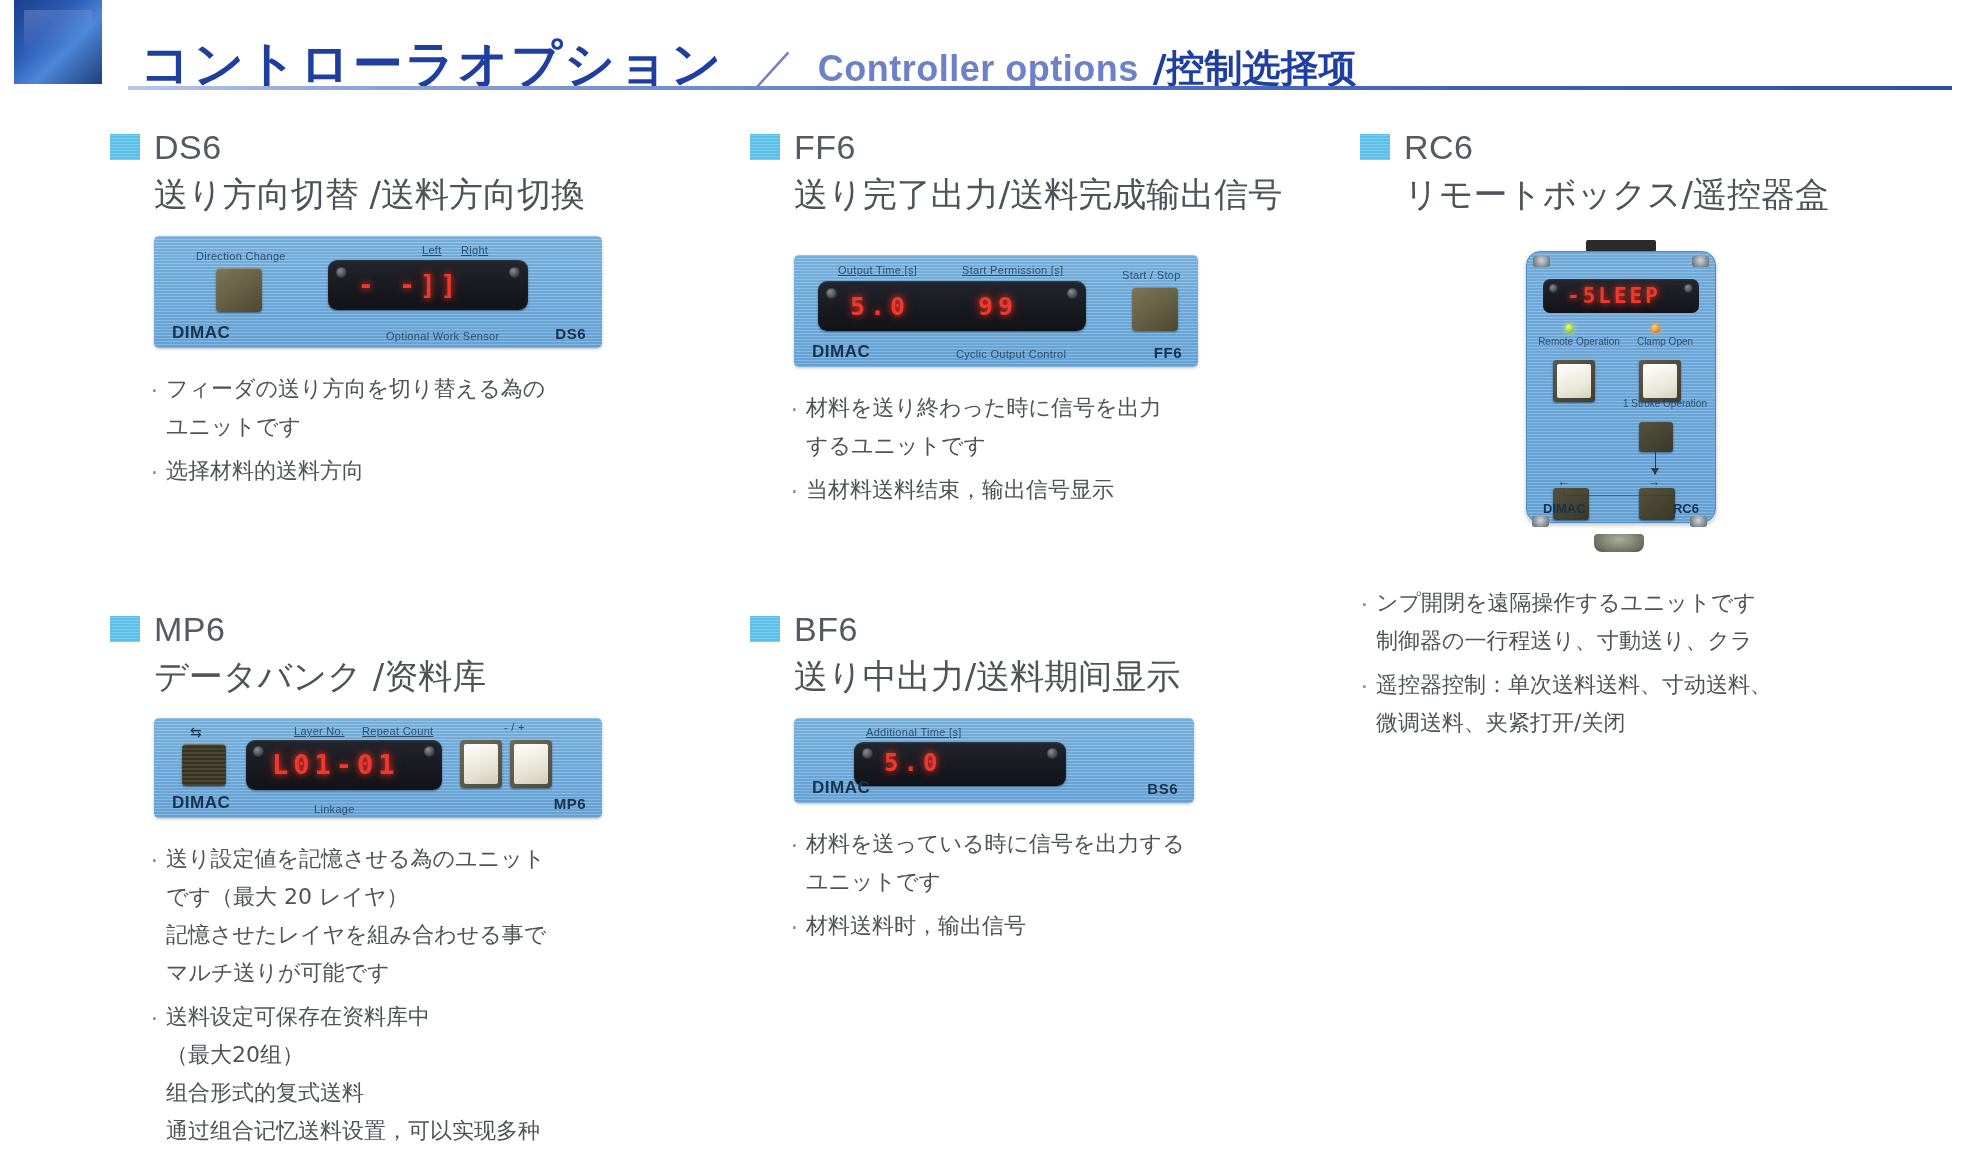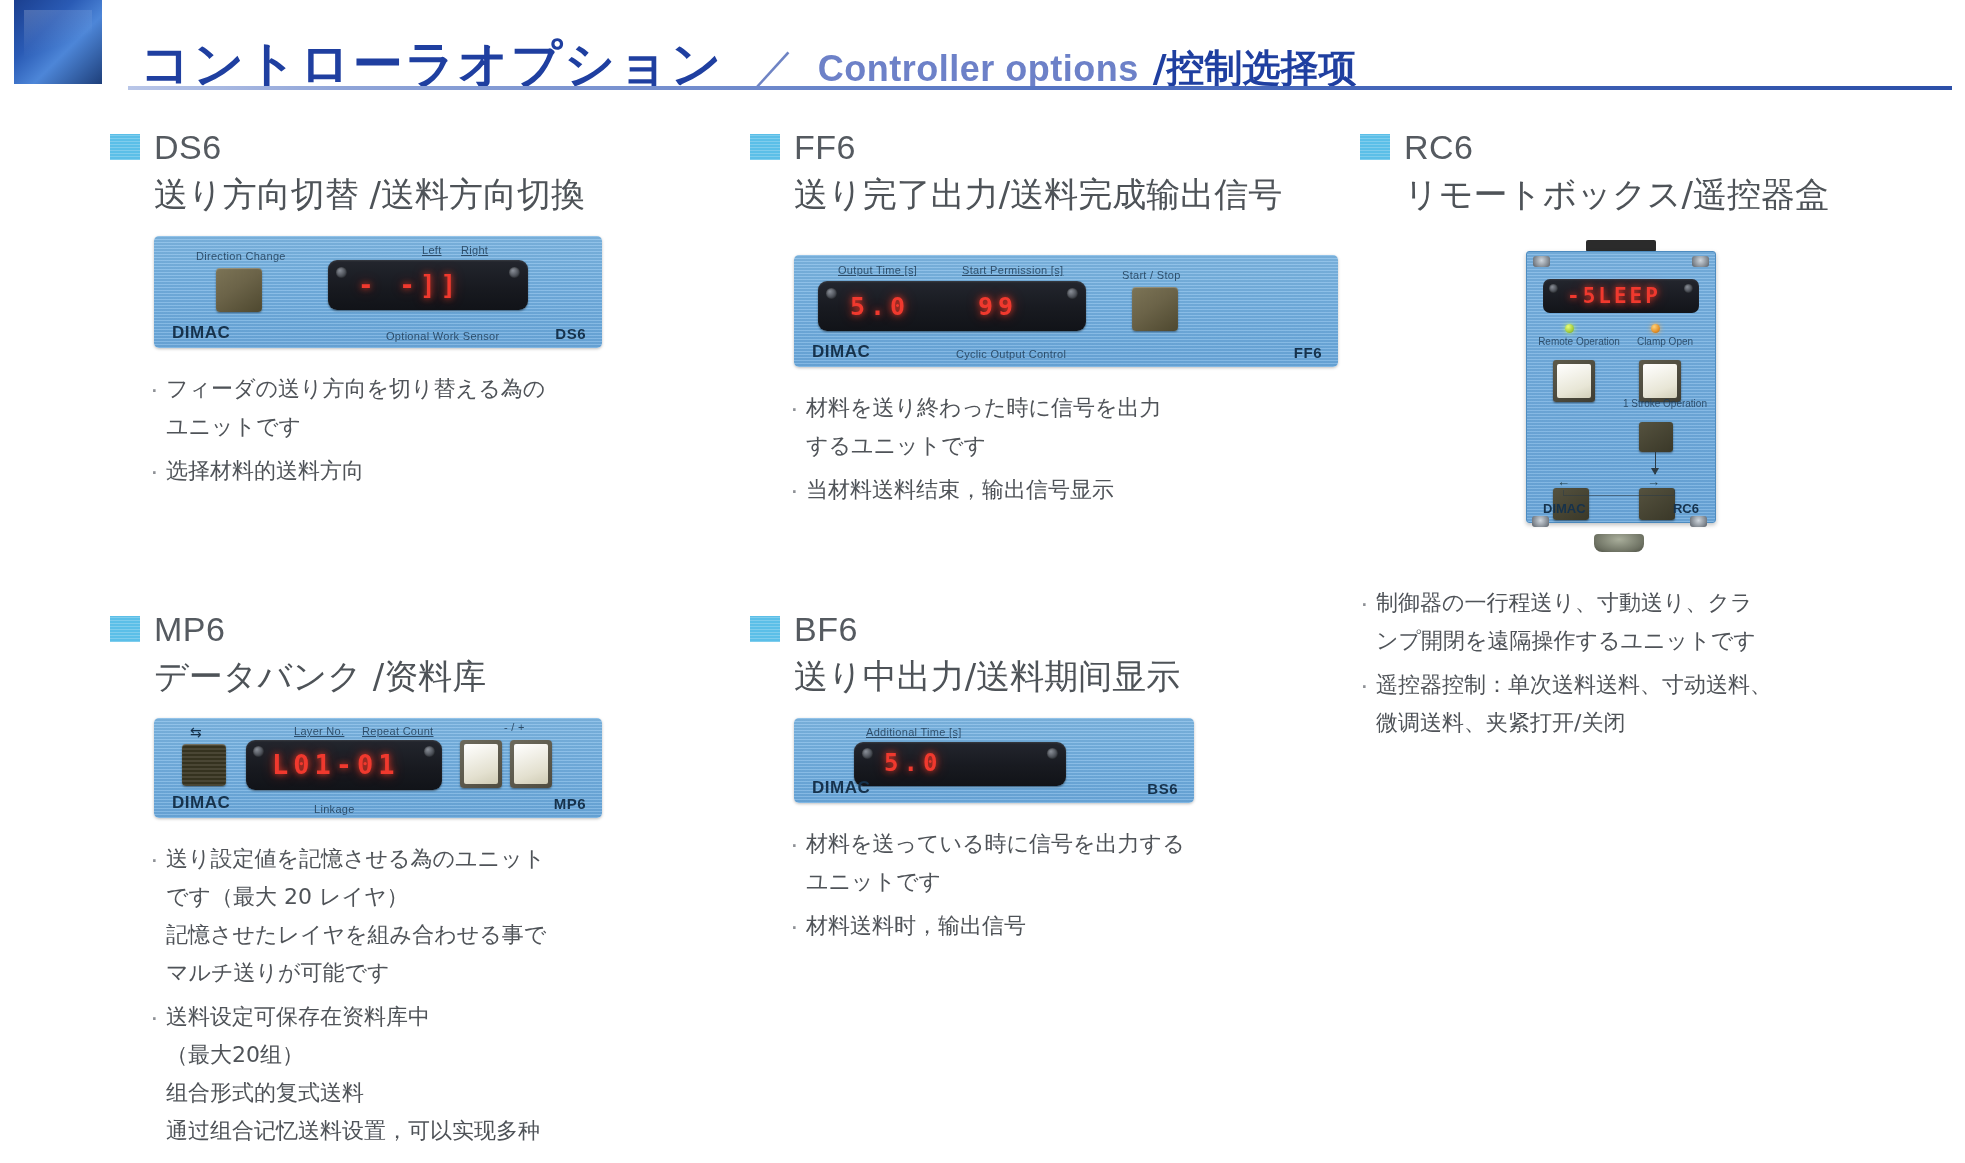--- a/index.html
+++ b/index.html
@@ -119,21 +119,21 @@
     margin-left: 44px;
     margin-top: 18px;
     background:
       repeating-linear-gradient(0deg, rgba(255,255,255,.17) 0 1px, rgba(0,0,0,.05) 1px 3px),
       linear-gradient(180deg, #7db7e4 0%, #74b1e2 40%, #6aa9dd 100%);
     border-radius: 5px;
     box-shadow: 0 1px 3px rgba(0,0,0,.25);
     overflow: hidden;
   }
   .dev-ds6 { width: 448px; height: 112px; }
-  .dev-ff6 { width: 544px; height: 112px; margin-top: 37px; }
+  .dev-ff6 { width: 404px; height: 112px; margin-top: 37px; }
   .dev-mp6 { width: 448px; height: 100px; }
   .dev-bf6 { width: 400px; height: 85px; }
 
   .dev-label {
     position: absolute;
     color: #1f3b55;
     font-size: 11px;
     letter-spacing: .3px;
     white-space: nowrap;
     opacity: .85;
@@ -212,21 +212,21 @@
     border-radius: 2px;
   }
   .rc6-body {
     position: absolute;
     left: 6px; top: 11px;
     width: 188px; height: 270px;
     background:
       repeating-linear-gradient(0deg, rgba(255,255,255,.16) 0 1px, rgba(0,0,0,.05) 1px 3px),
       linear-gradient(180deg, #77b2e2, #6aa8dd);
     border: 1px solid #4e8cc0;
-    border-radius: 3px;
+    border-radius: 14px;
     box-shadow: 0 2px 4px rgba(0,0,0,.25);
   }
   .rc6-ear {
     position: absolute;
     width: 17px; height: 11px;
     background: radial-gradient(circle at 50% 40%, #cfd6dd, #7d848c 70%, #555a61);
     border-radius: 3px;
   }
   .rc6-disp {
     position: absolute;
@@ -448,22 +448,22 @@
     </div>
     <span class="rc6-ear" style="left:12px; top:276px;"></span>
     <span class="rc6-ear" style="left:170px; top:276px;"></span>
     <div class="rc6-bottomconn"></div>
   </div>
 
   <div class="desc" style="margin-top:44px; margin-left:0;">
     <div class="desc-item">
       <span class="desc-dot">·</span>
       <span class="desc-lines">
+        <div class="desc-line">ンプ開閉を遠隔操作するユニットです</div>
         <div class="desc-line">制御器の一行程送り、寸動送り、クラ</div>
-        <div class="desc-line">ンプ開閉を遠隔操作するユニットです</div>
       </span>
     </div>
     <div class="desc-item">
       <span class="desc-dot">·</span>
       <span class="desc-lines">
         <div class="desc-line">遥控器控制：单次送料送料、寸动送料、</div>
         <div class="desc-line">微调送料、夹紧打开/关闭</div>
       </span>
     </div>
   </div>

